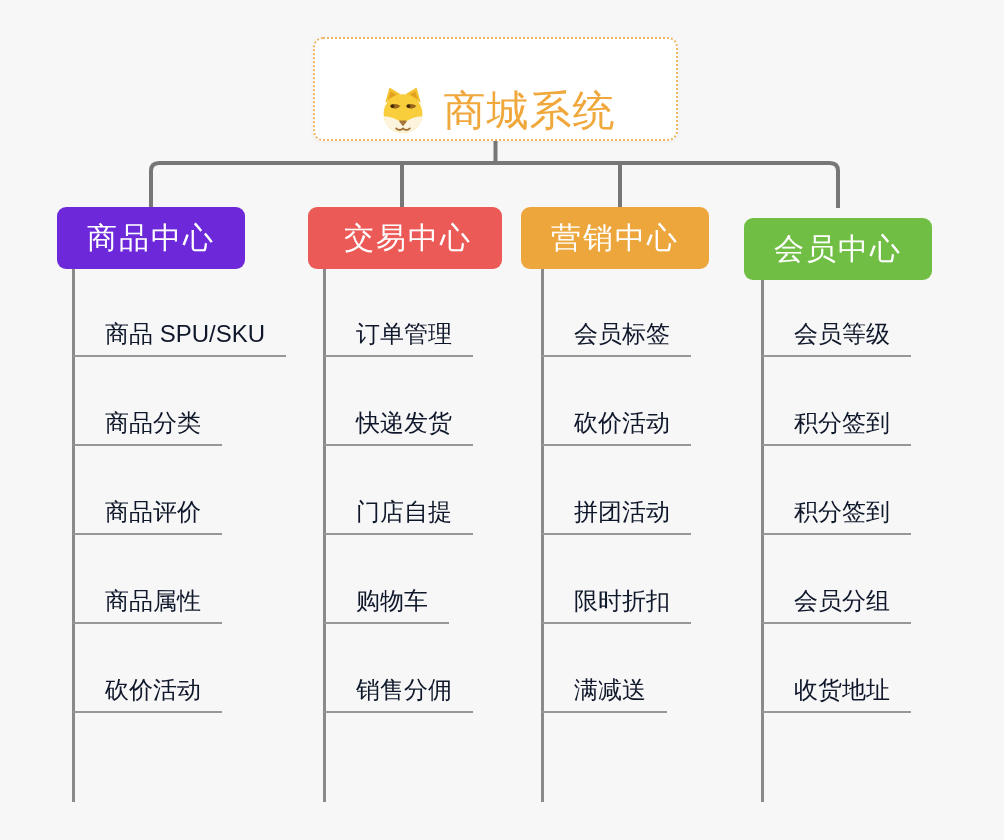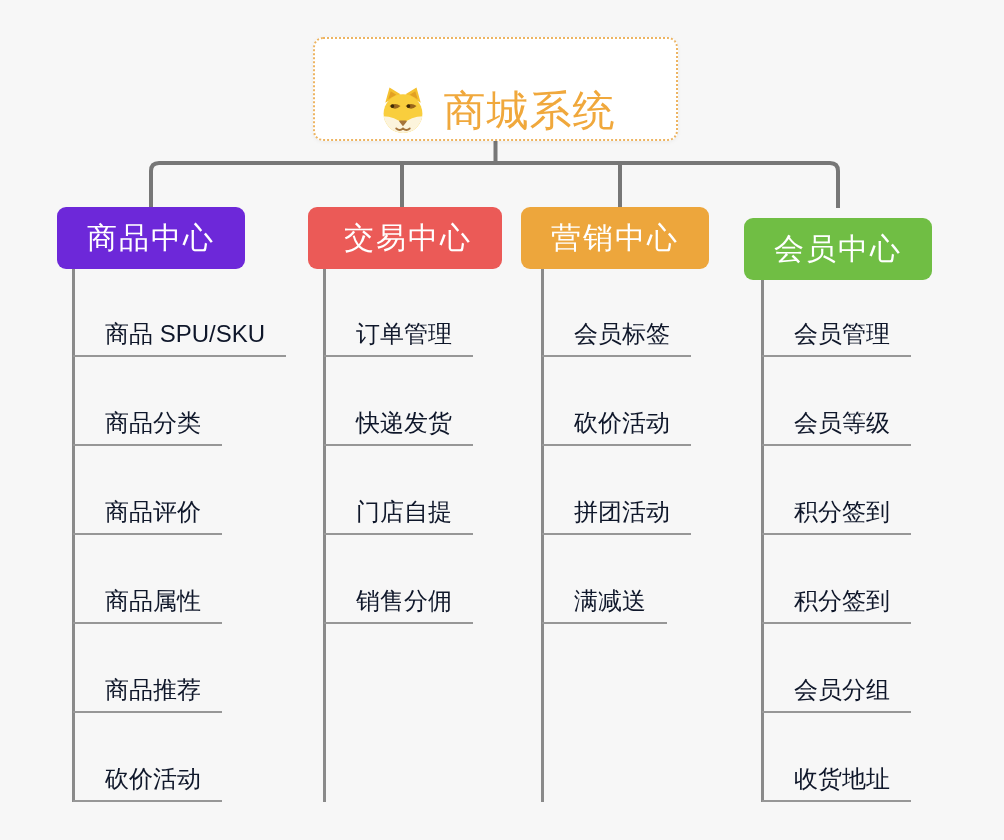--- a/index.html
+++ b/index.html
@@ -121,40 +121,40 @@
   </div>
   <div class="branch-header bh3" style="background: rgb(112, 190, 68);">
     <span>会员中心</span>
   </div>
 
   <div class="column c0">
     <div class="child-row">商品 SPU/SKU</div>
     <div class="child-row">商品分类</div>
     <div class="child-row">商品评价</div>
     <div class="child-row">商品属性</div>
-    <div class="child-row">商品推荐</div>
     <div class="child-row">砍价活动</div>
   </div>
 
   <div class="column c1">
     <div class="child-row">订单管理</div>
     <div class="child-row">快递发货</div>
     <div class="child-row">门店自提</div>
+    <div class="child-row">购物车</div>
     <div class="child-row">销售分佣</div>
   </div>
 
   <div class="column c2">
     <div class="child-row">会员标签</div>
     <div class="child-row">砍价活动</div>
     <div class="child-row">拼团活动</div>
+    <div class="child-row">限时折扣</div>
     <div class="child-row">满减送</div>
   </div>
 
   <div class="column c3">
-    <div class="child-row">会员管理</div>
     <div class="child-row">会员等级</div>
     <div class="child-row">积分签到</div>
     <div class="child-row">积分签到</div>
     <div class="child-row">会员分组</div>
     <div class="child-row">收货地址</div>
   </div>
 
 </div>
 
 </body></html>

